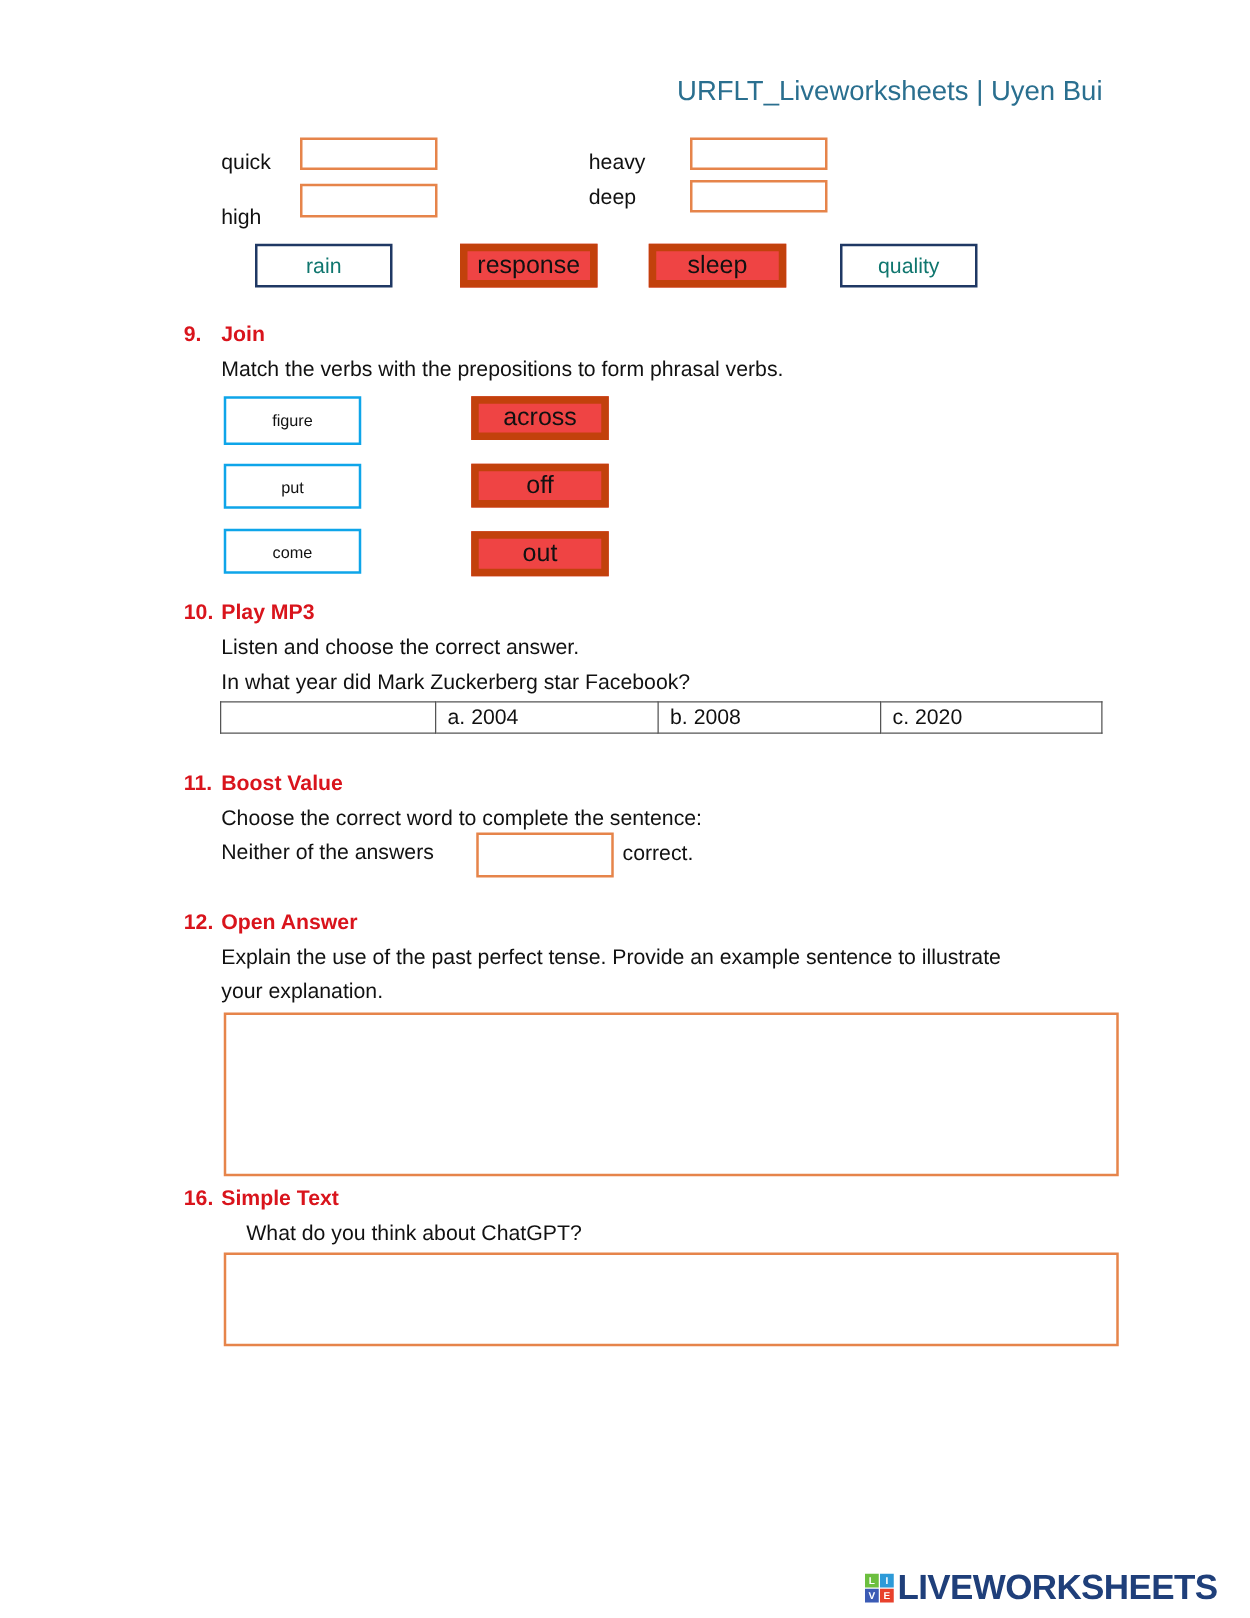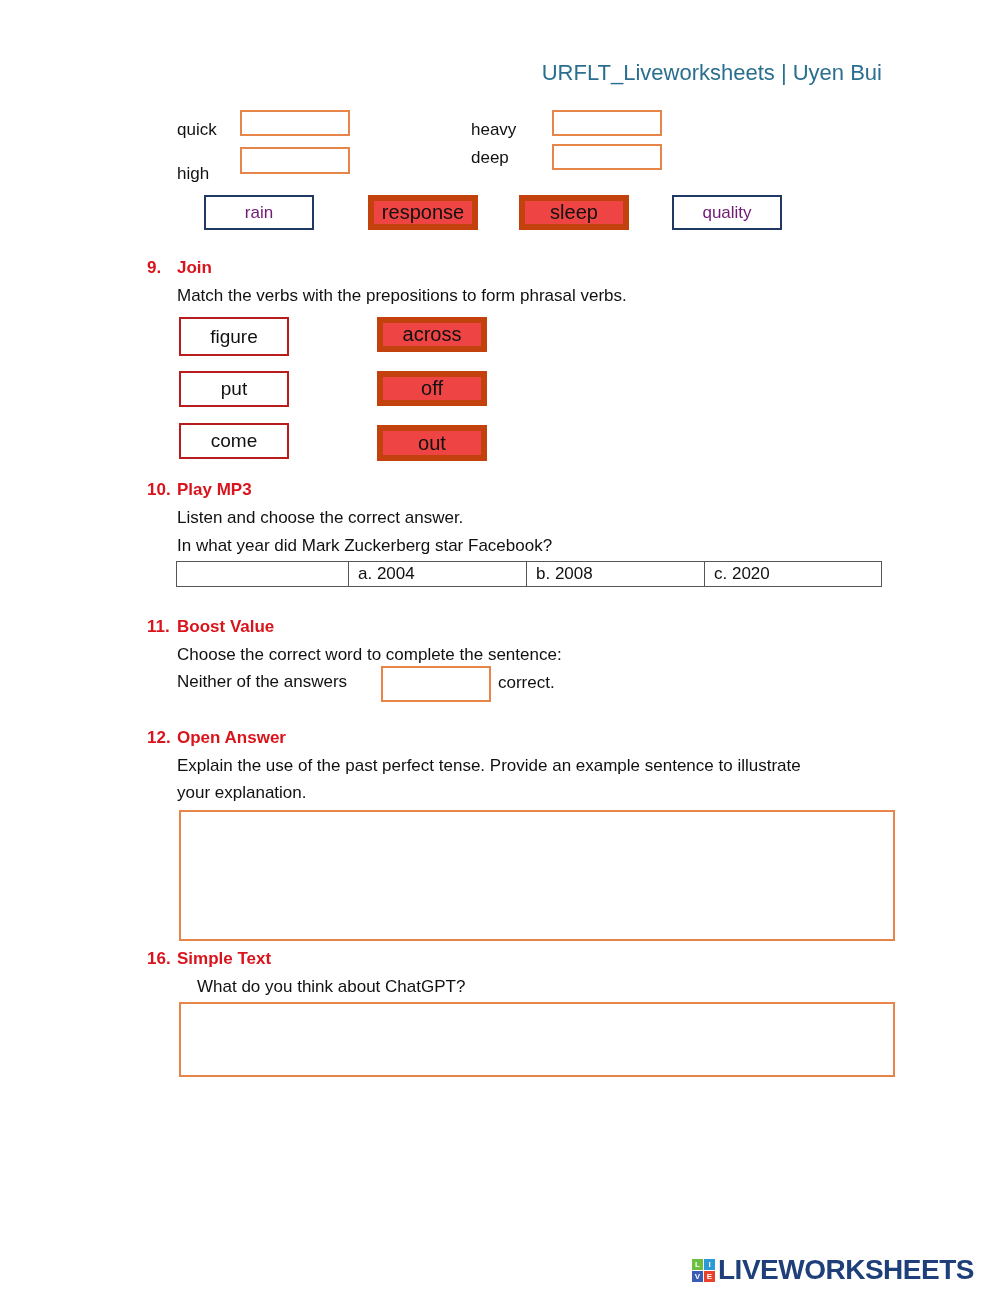--- a/index.html
+++ b/index.html
@@ -3,22 +3,22 @@
 <meta charset="utf-8">
 <style>
   * { box-sizing: border-box; margin: 0; padding: 0; }
   html, body { width: 1000px; height: 1294px; background: #ffffff; }
   body { position: relative; font-family: "Liberation Sans", "DejaVu Sans", sans-serif; color: #111; font-size: 17px; overflow: hidden; }
   .abs { position: absolute; }
   .header { right: 118px; top: 60px; color: #2a6f8f; font-size: 22px; }
   .label { font-size: 17px; color: #111; line-height: 20px; }
   .obox { position: absolute; border: 2px solid #e6844a; background: #fff; }
   .bbox { position: absolute; border: 6px solid #c2410c; background: #ef4444; display: flex; align-items: center; justify-content: center; font-size: 20px; color: #111; }
-  .nbox { position: absolute; border: 2px solid #1f3864; background: #fff; display: flex; align-items: center; justify-content: center; font-size: 17px; color: #701a75; }
-  .ovbox { position: absolute; border: 2px solid #b91c1c; background: #fff; display: flex; align-items: center; justify-content: center; font-size: 19px; color: #111; }
+  .nbox { position: absolute; border: 2px solid #1f3864; background: #fff; display: flex; align-items: center; justify-content: center; font-size: 17px; color: #0f766e; }
+  .ovbox { position: absolute; border: 2px solid #0ea5e9; background: #fff; display: flex; align-items: center; justify-content: center; font-size: 13px; color: #111; }
   .qtitle { position: absolute; left: 147px; color: #d9141c; font-weight: bold; font-size: 17px; }
   .qtitle .num { display: inline-block; width: 30px; }
   .text { position: absolute; left: 177px; font-size: 17px; color: #111; }
   table.opts { position: absolute; left: 176px; top: 561px; width: 706px; border-collapse: collapse; }
   table.opts td { border: 1px solid #555; height: 25px; font-size: 17px; padding-left: 9px; }
   .logo { position: absolute; left: 692px; top: 1254px; display: flex; align-items: center; }
   .logo-grid { display: grid; grid-template-columns: 11px 11px; grid-template-rows: 11px 11px; gap: 1px; margin-right: 3px; }
   .logo-grid span { font-size: 8px; font-weight: bold; color: #fff; display: flex; align-items: center; justify-content: center; }
   .logo-text { font-size: 28px; font-weight: bold; color: #1f3f7a; letter-spacing: -0.5px; }
 </style>

